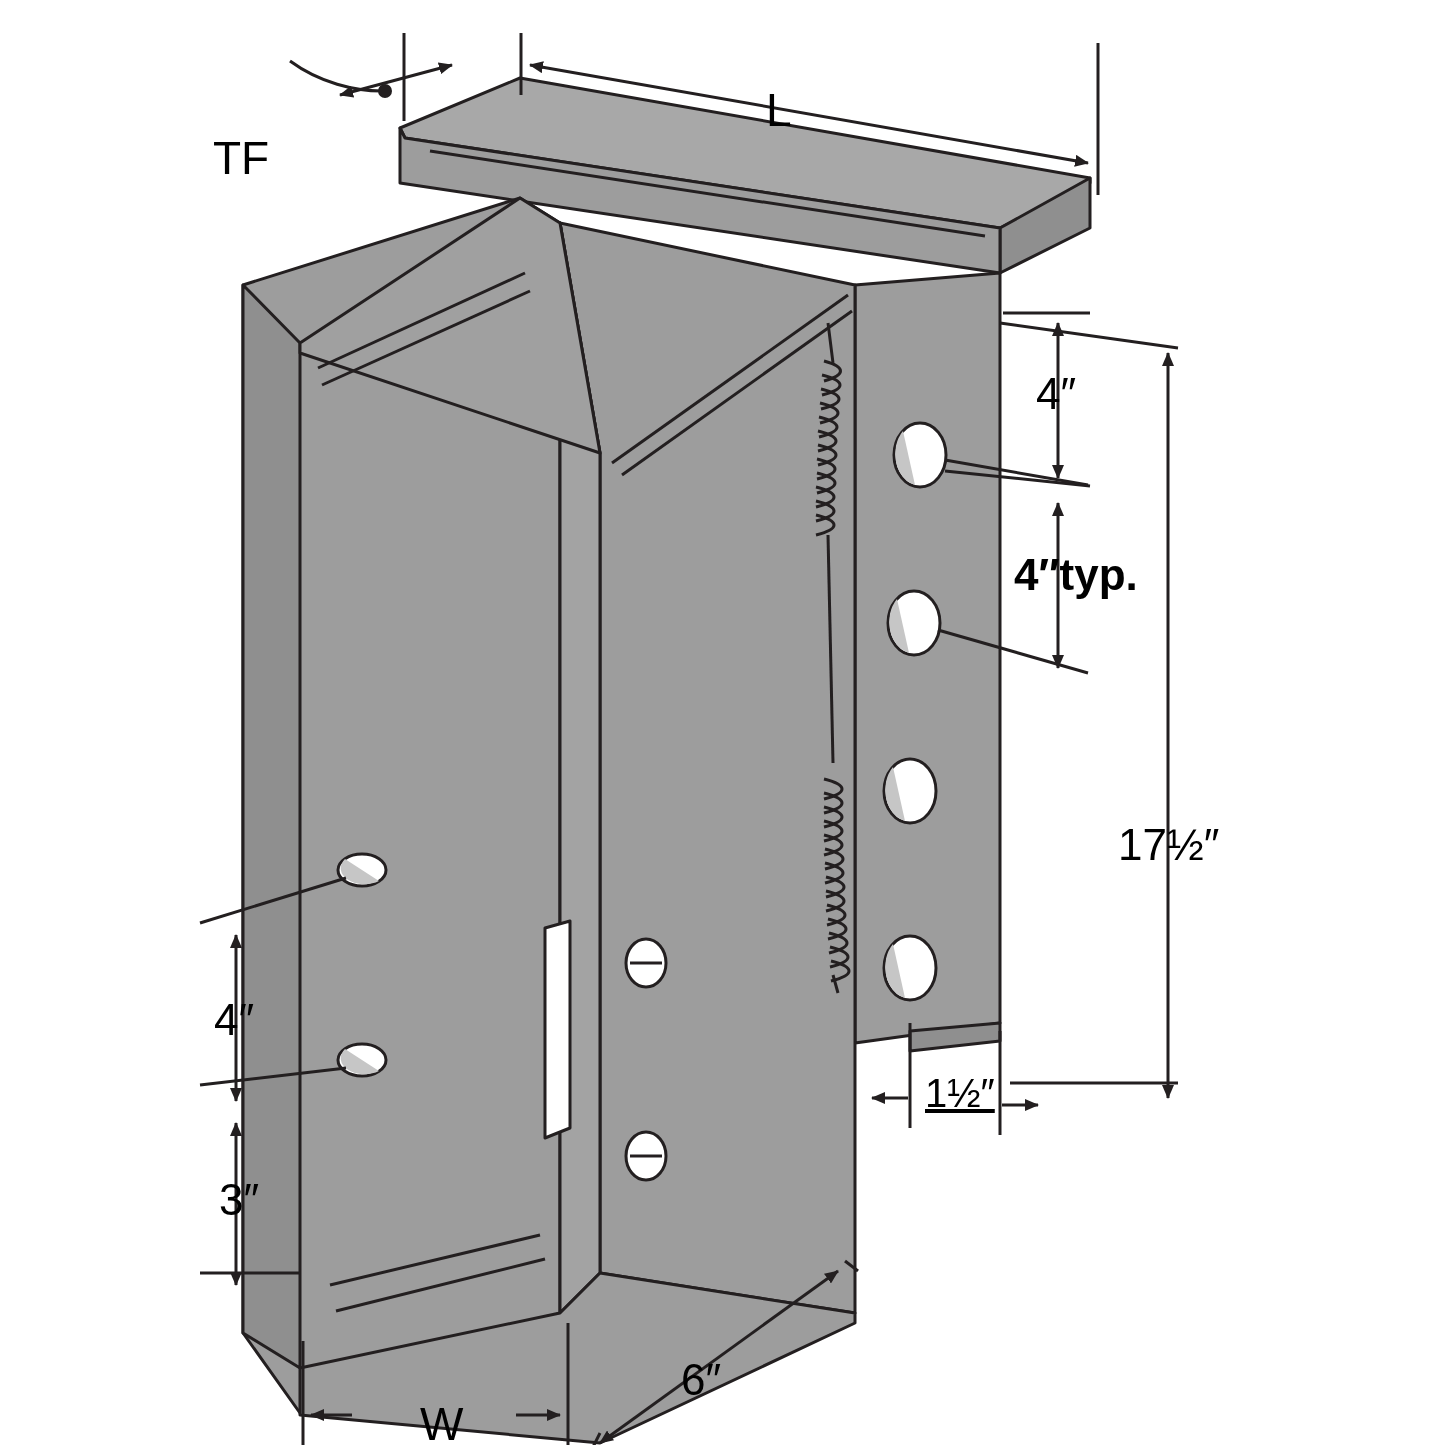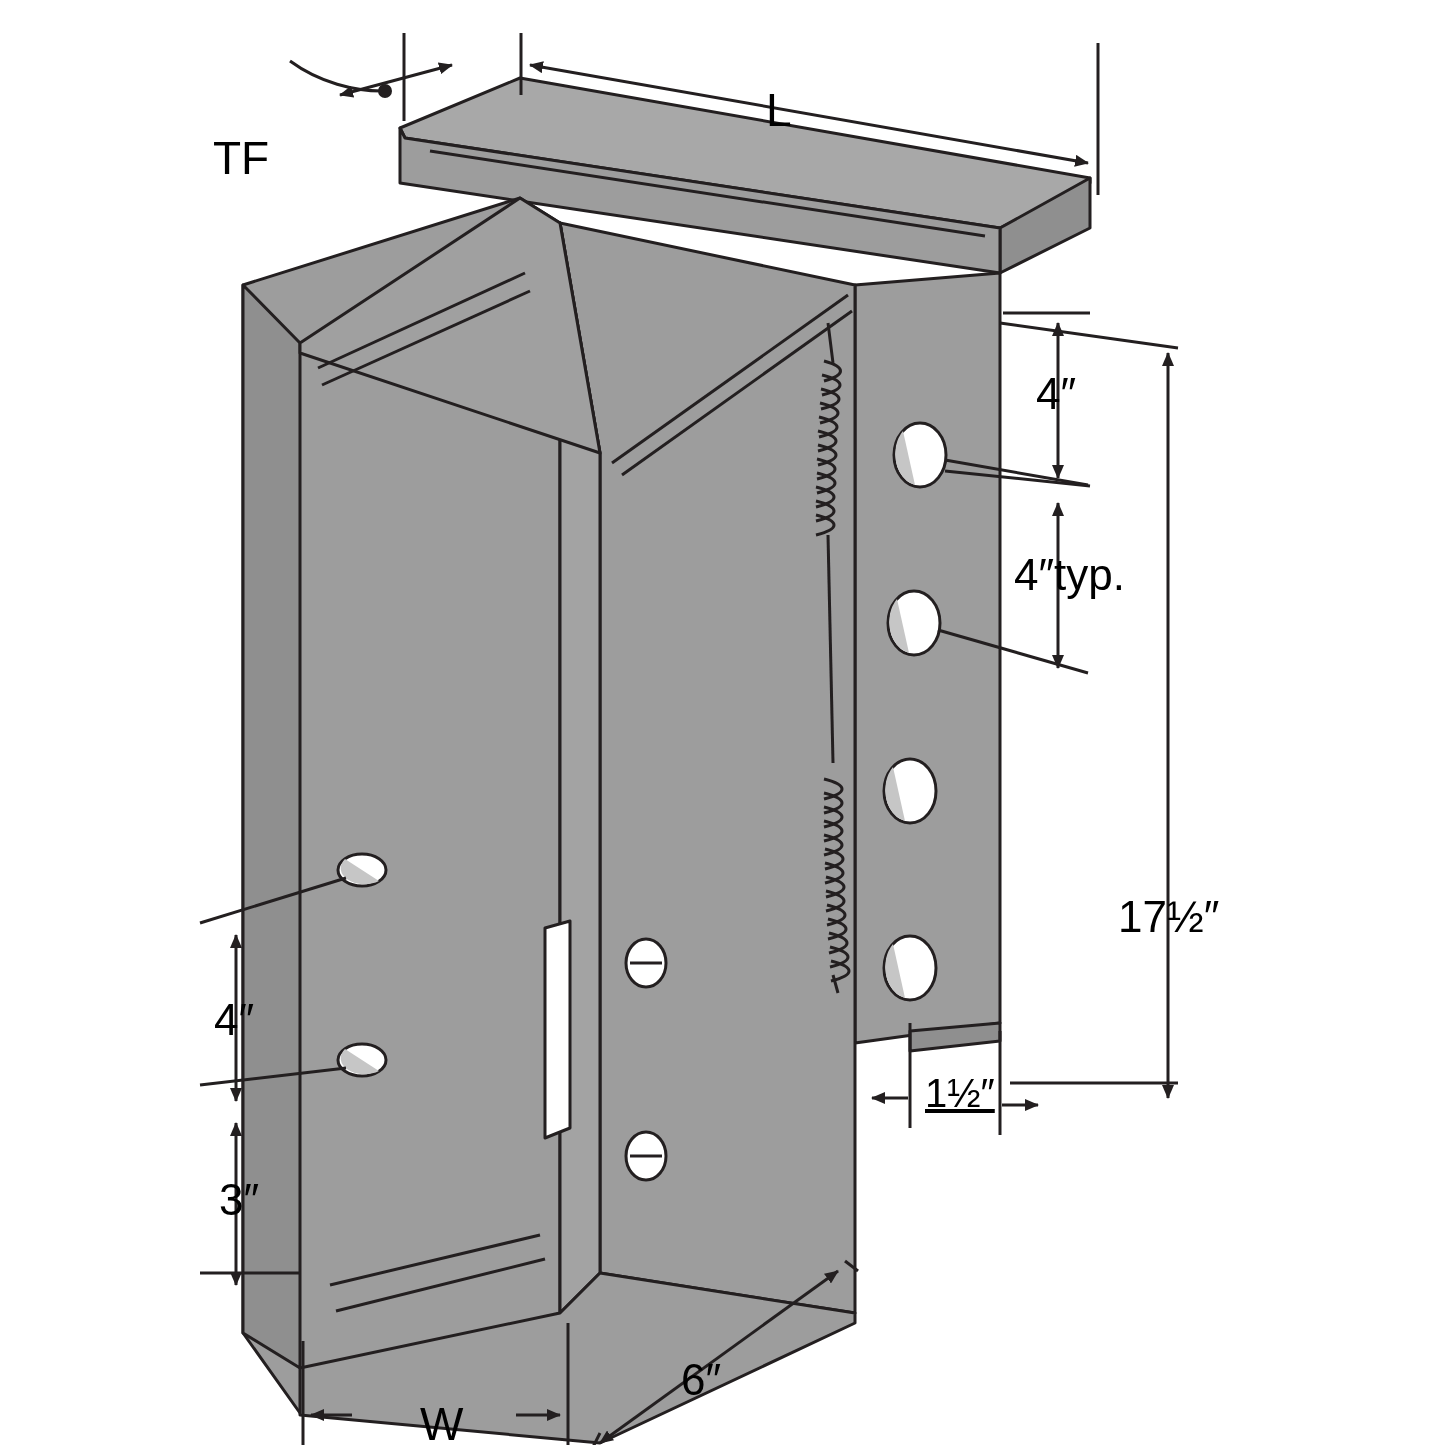--- a/index.html
+++ b/index.html
@@ -189,23 +189,23 @@
       <path d="M 845,1238 L 858,1248" stroke-width="3"></path>
     </g>
   </svg>
 
   <div class="lbl" style="left:213px; top:112px; font-size:46px;">TF</div>
 
   <div class="lbl" style="left:766px; top:64px; font-size:46px;">L</div>
 
   <div class="lbl" style="left:1036px; top:349px; font-size:44px;">4″</div>
 
-  <div class="lbl" style="left:1014px; top:530px; font-size:44px;">4″typ.</div>
-
-  <div class="lbl" style="left:1118px; top:872px; font-size:44px;">17½″</div>
+  <div class="lbl" style="left:1014px; top:530px; font-size:44px;font-weight:bold;">4″typ.</div>
+
+  <div class="lbl" style="left:1118px; top:800px; font-size:44px;">17½″</div>
 
   <div class="lbl" style="left:925px; top:1050px; font-size:40px;text-decoration:underline;">1½″</div>
 
   <div class="lbl" style="left:214px; top:975px; font-size:44px;">4″</div>
 
   <div class="lbl" style="left:219px; top:1155px; font-size:44px;">3″</div>
 
   <div class="lbl" style="left:420px; top:1378px; font-size:46px;">W</div>
 
   <div class="lbl" style="left:681px; top:1335px; font-size:44px;">6″</div>

